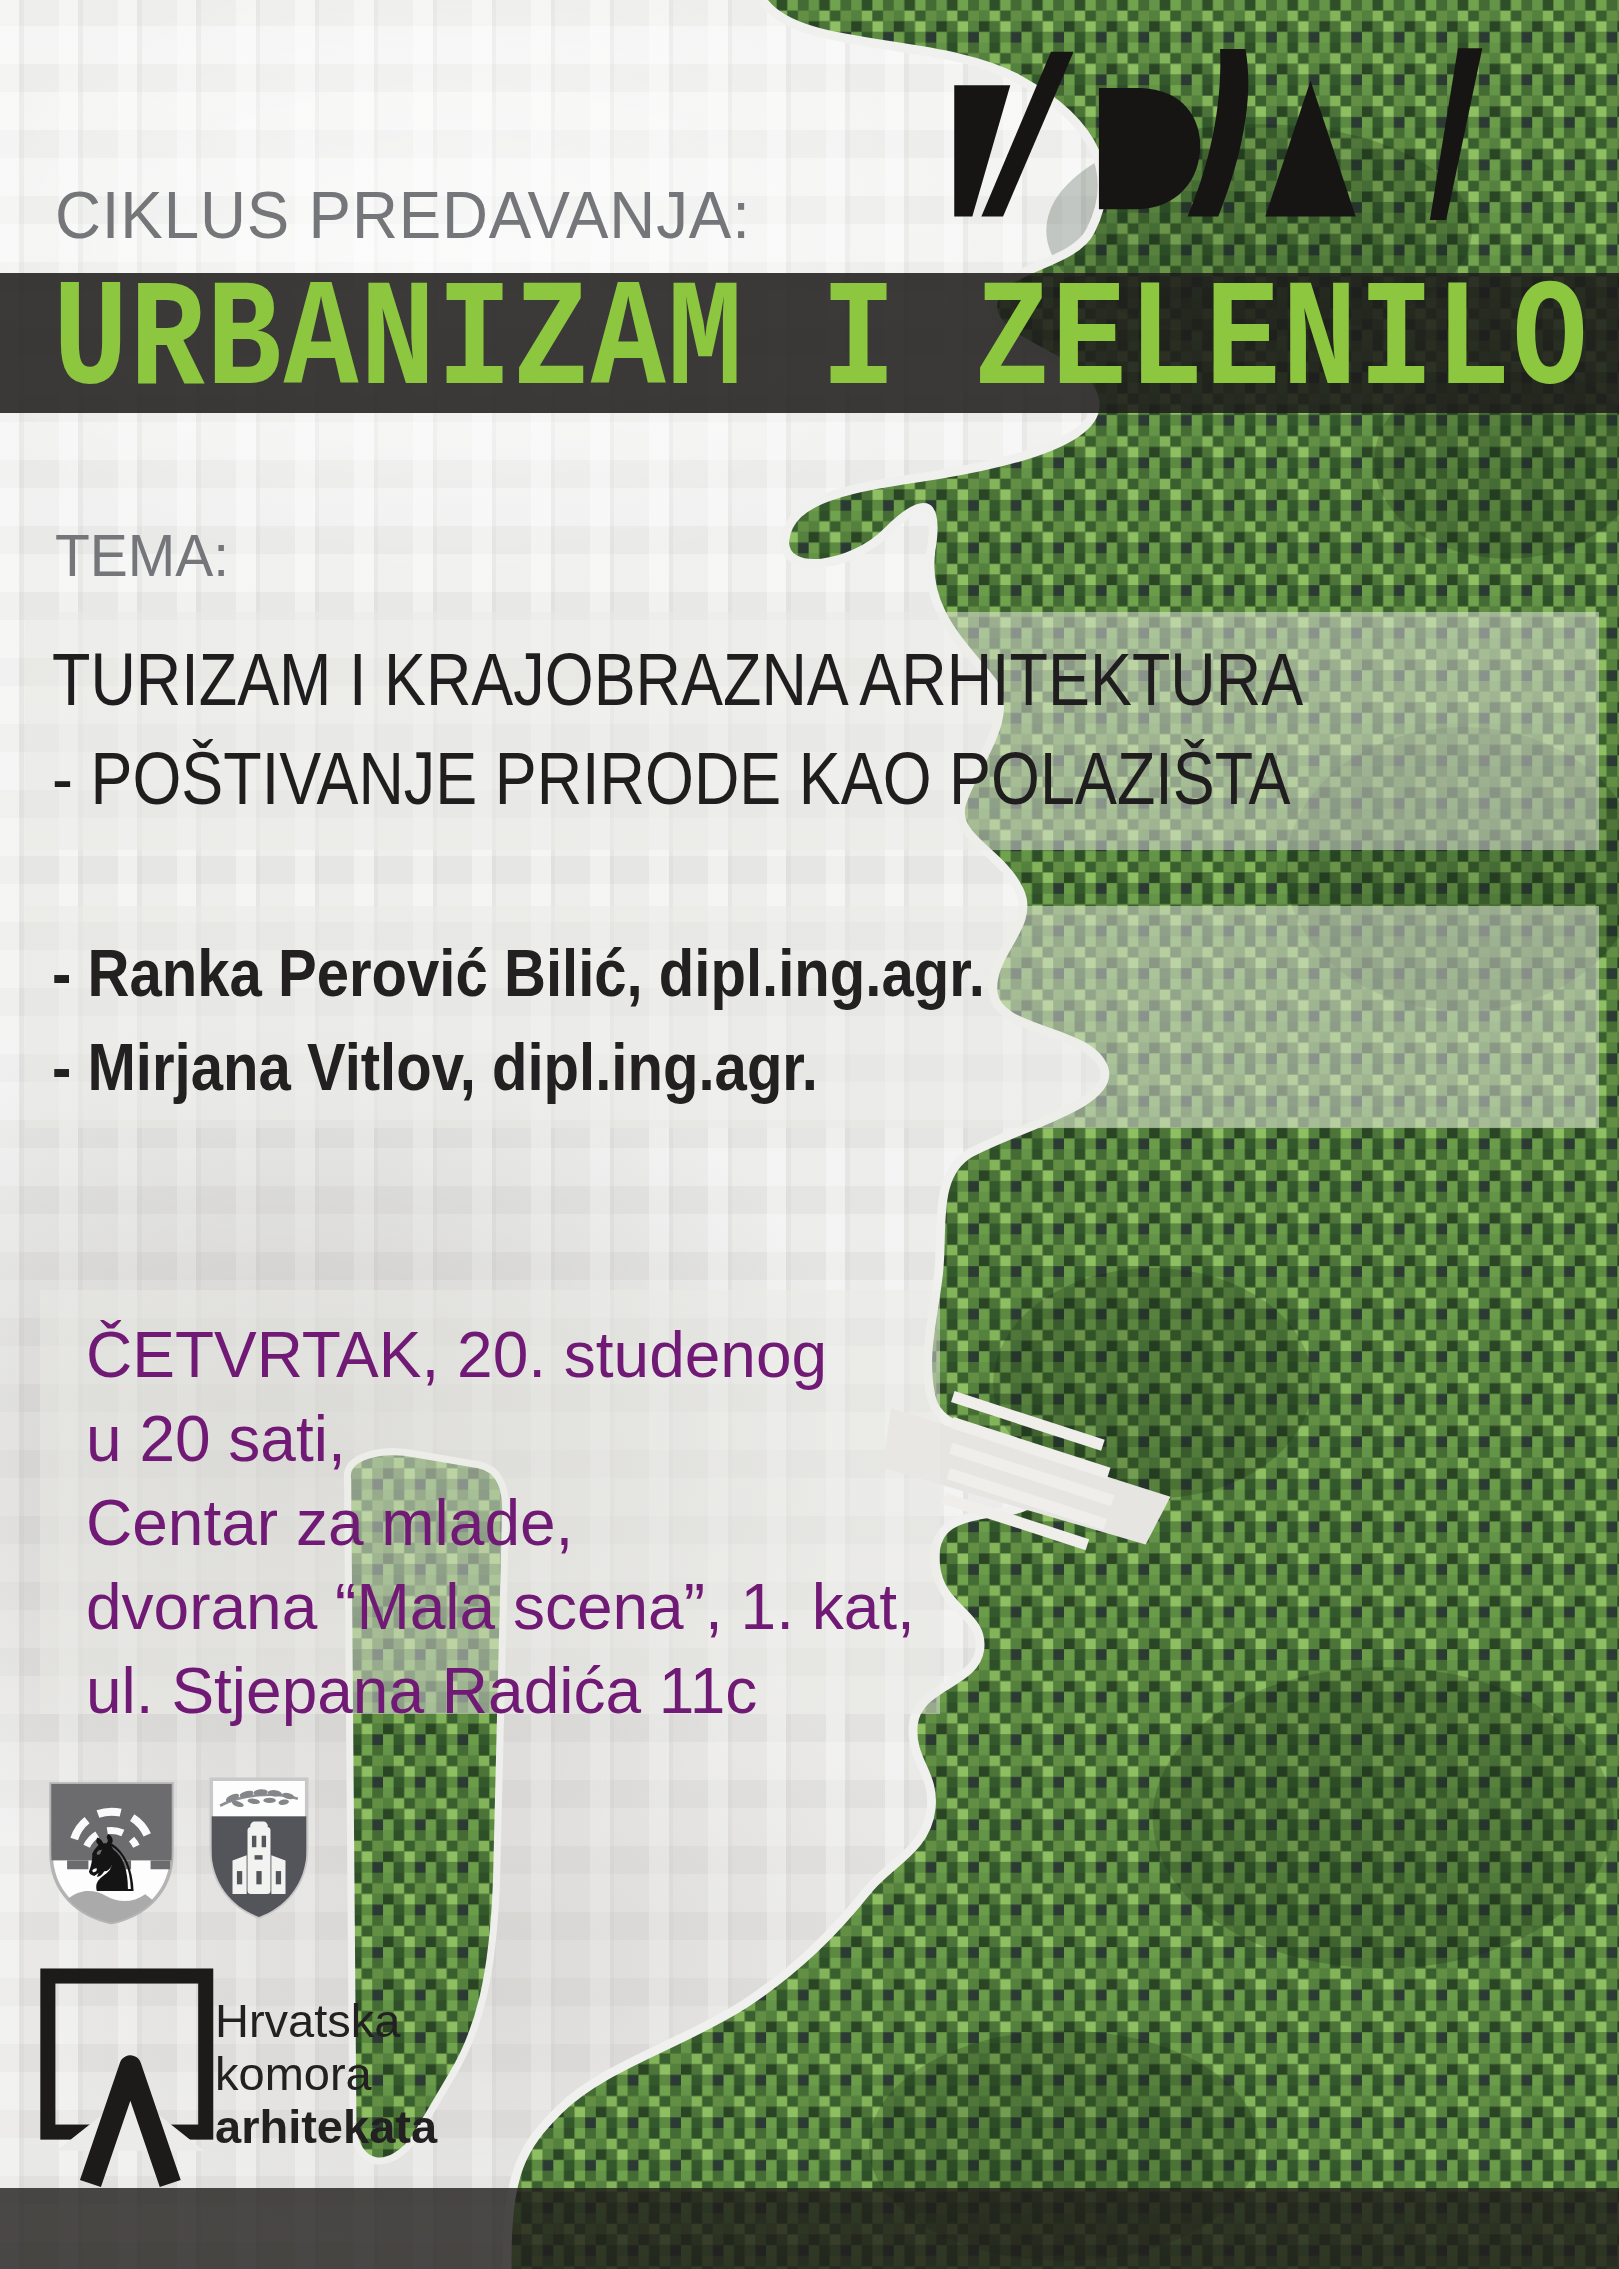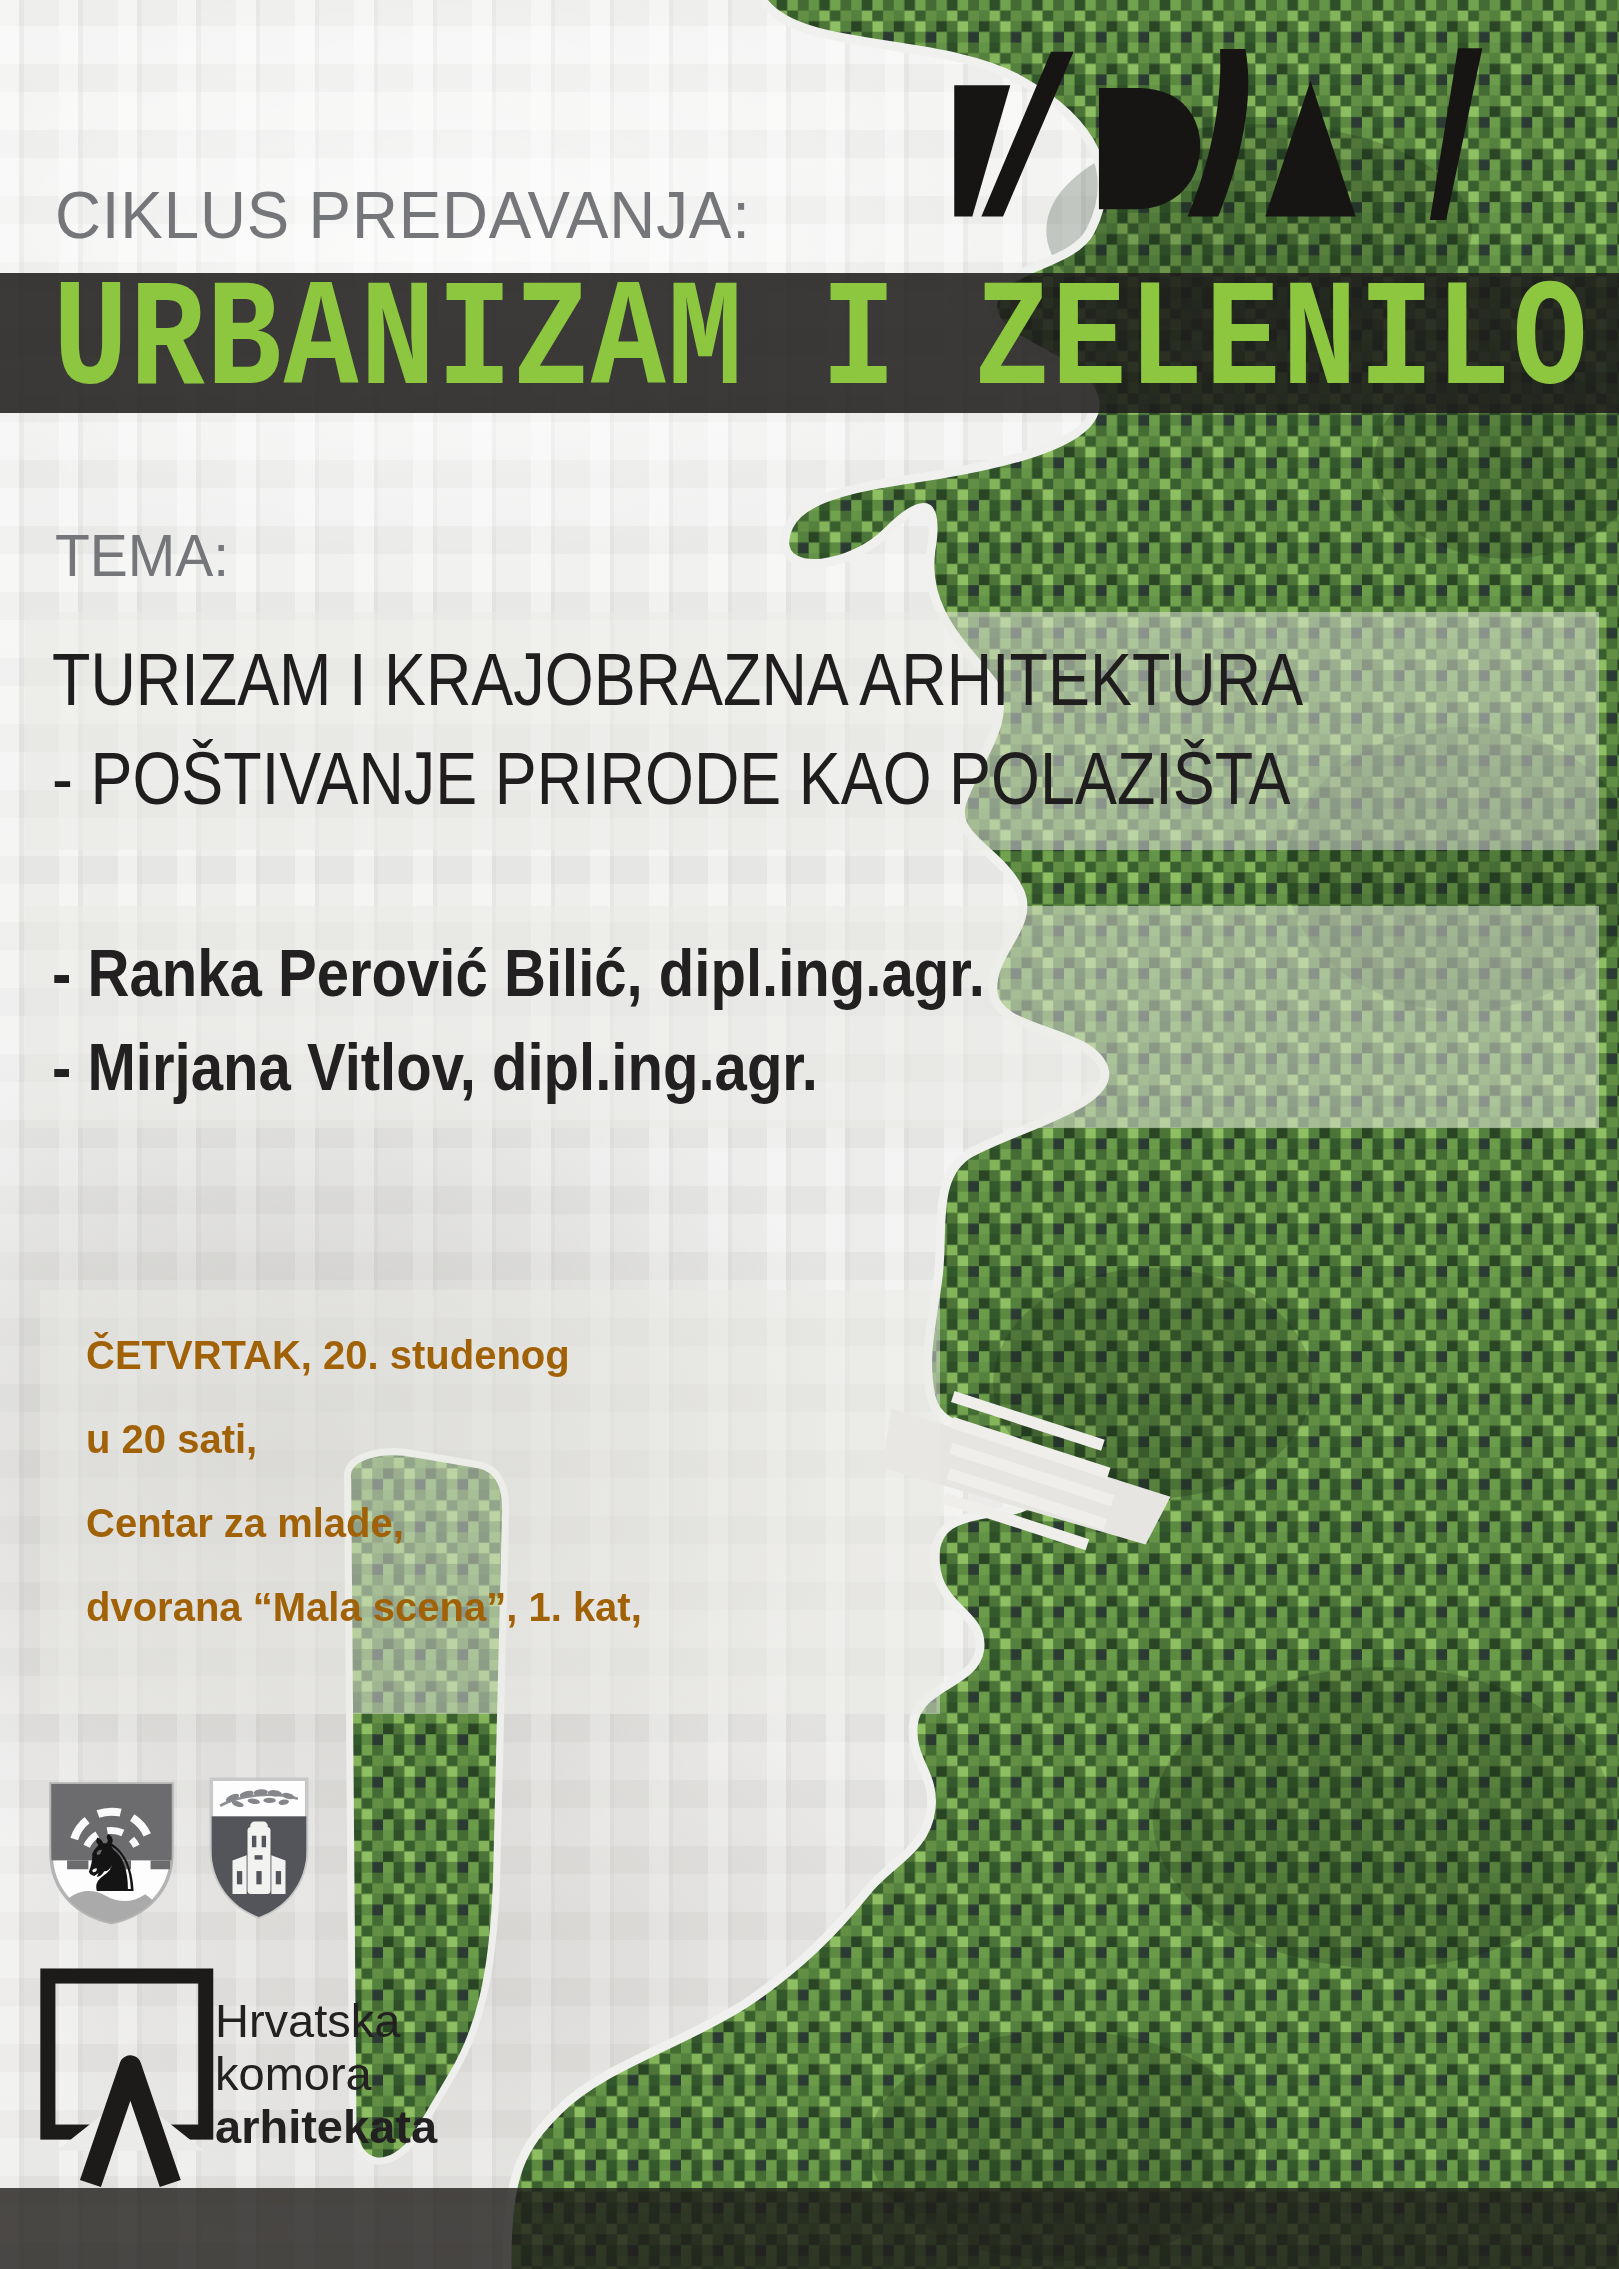--- a/index.html
+++ b/index.html
@@ -38,21 +38,21 @@
   }
   
   .band{position:absolute;background:rgba(234,233,229,.50);}
   .band1{left:25px;right:21px;top:612px;height:238px;padding:17.7px 0 0 26.6px;box-sizing:border-box;}
   .band2{left:25px;right:21px;top:906px;height:222px;padding:19.5px 0 0 26.6px;box-sizing:border-box;}
   .band3{left:40px;top:1290px;width:900px;height:424px;padding:23px 0 0 46px;box-sizing:border-box;}
   .cond{display:inline-block;transform:scaleX(.85);transform-origin:0 50%;white-space:nowrap;}
   .title-line{font-size:74px;font-weight:400;color:#201d1e;line-height:99px;}
   .speaker-line{font-size:66px;font-weight:700;color:#232021;line-height:94px;}
   .speaker-line .cond{transform:scaleX(.88);}
-  .event-line{font-size:40px;font-weight:700;color:#a16207;line-height:84px;white-space:nowrap;}
+  .event-line{font-size:64px;font-weight:400;color:#701a75;line-height:84px;white-space:nowrap;}
   
   .zda-logo{position:absolute;left:947px;top:41px;width:633px;height:188px;}
   .emblem-county{position:absolute;left:44px;top:1775px;width:135px;height:153px;}
   .emblem-city{position:absolute;left:206px;top:1772px;width:106px;height:154px;}
   .hka{position:absolute;left:39px;top:1967px;width:567px;height:222px;}
   .hka-mark{position:absolute;left:0;top:0;width:188px;height:222px;}
   .hka-text{position:absolute;left:176px;top:26.6px;font-size:47px;line-height:53px;color:#232021;}
   .hka-text .bold{font-weight:700;}
   
   .footer-bar{position:absolute;left:0;right:0;top:2188px;height:82px;background:rgba(32,30,27,.80);}
@@ -201,20 +201,21 @@
     <div class="speaker-line">
       <span class="cond">- Mirjana Vitlov, dipl.ing.agr.</span>
     </div>
   </div>
 
   <div class="band band3">
     <div class="event-line">ČETVRTAK, 20. studenog</div>
     <div class="event-line">u 20 sati,</div>
     <div class="event-line">Centar za mlade,</div>
     <div class="event-line">dvorana “Mala scena”, 1. kat,</div>
+    <div class="event-line">ul. Stjepana Radića 11c</div>
   </div>
 
   <svg class="zda-logo" viewBox="0 0 700 200">
     <g fill="#161514">
       <path d="M8,45 L70,45 L28,190 L8,190 Z"></path>
       <path d="M115,8 L140,8 L62,190 L38,190 Z"></path>
       <path d="M168,48 L215,48 C262,50 280,82 280,112 C280,150 254,182 210,182 L168,182 Z"></path>
       <path d="M330,5 C338,48 332,110 300,190 L266,190 C296,120 304,55 302,5 Z"></path>
       <path d="M352,190 L402,40 L452,190 Z"></path>
       <path d="M565,4 L592,4 L552,194 L534,194 Z"></path>

